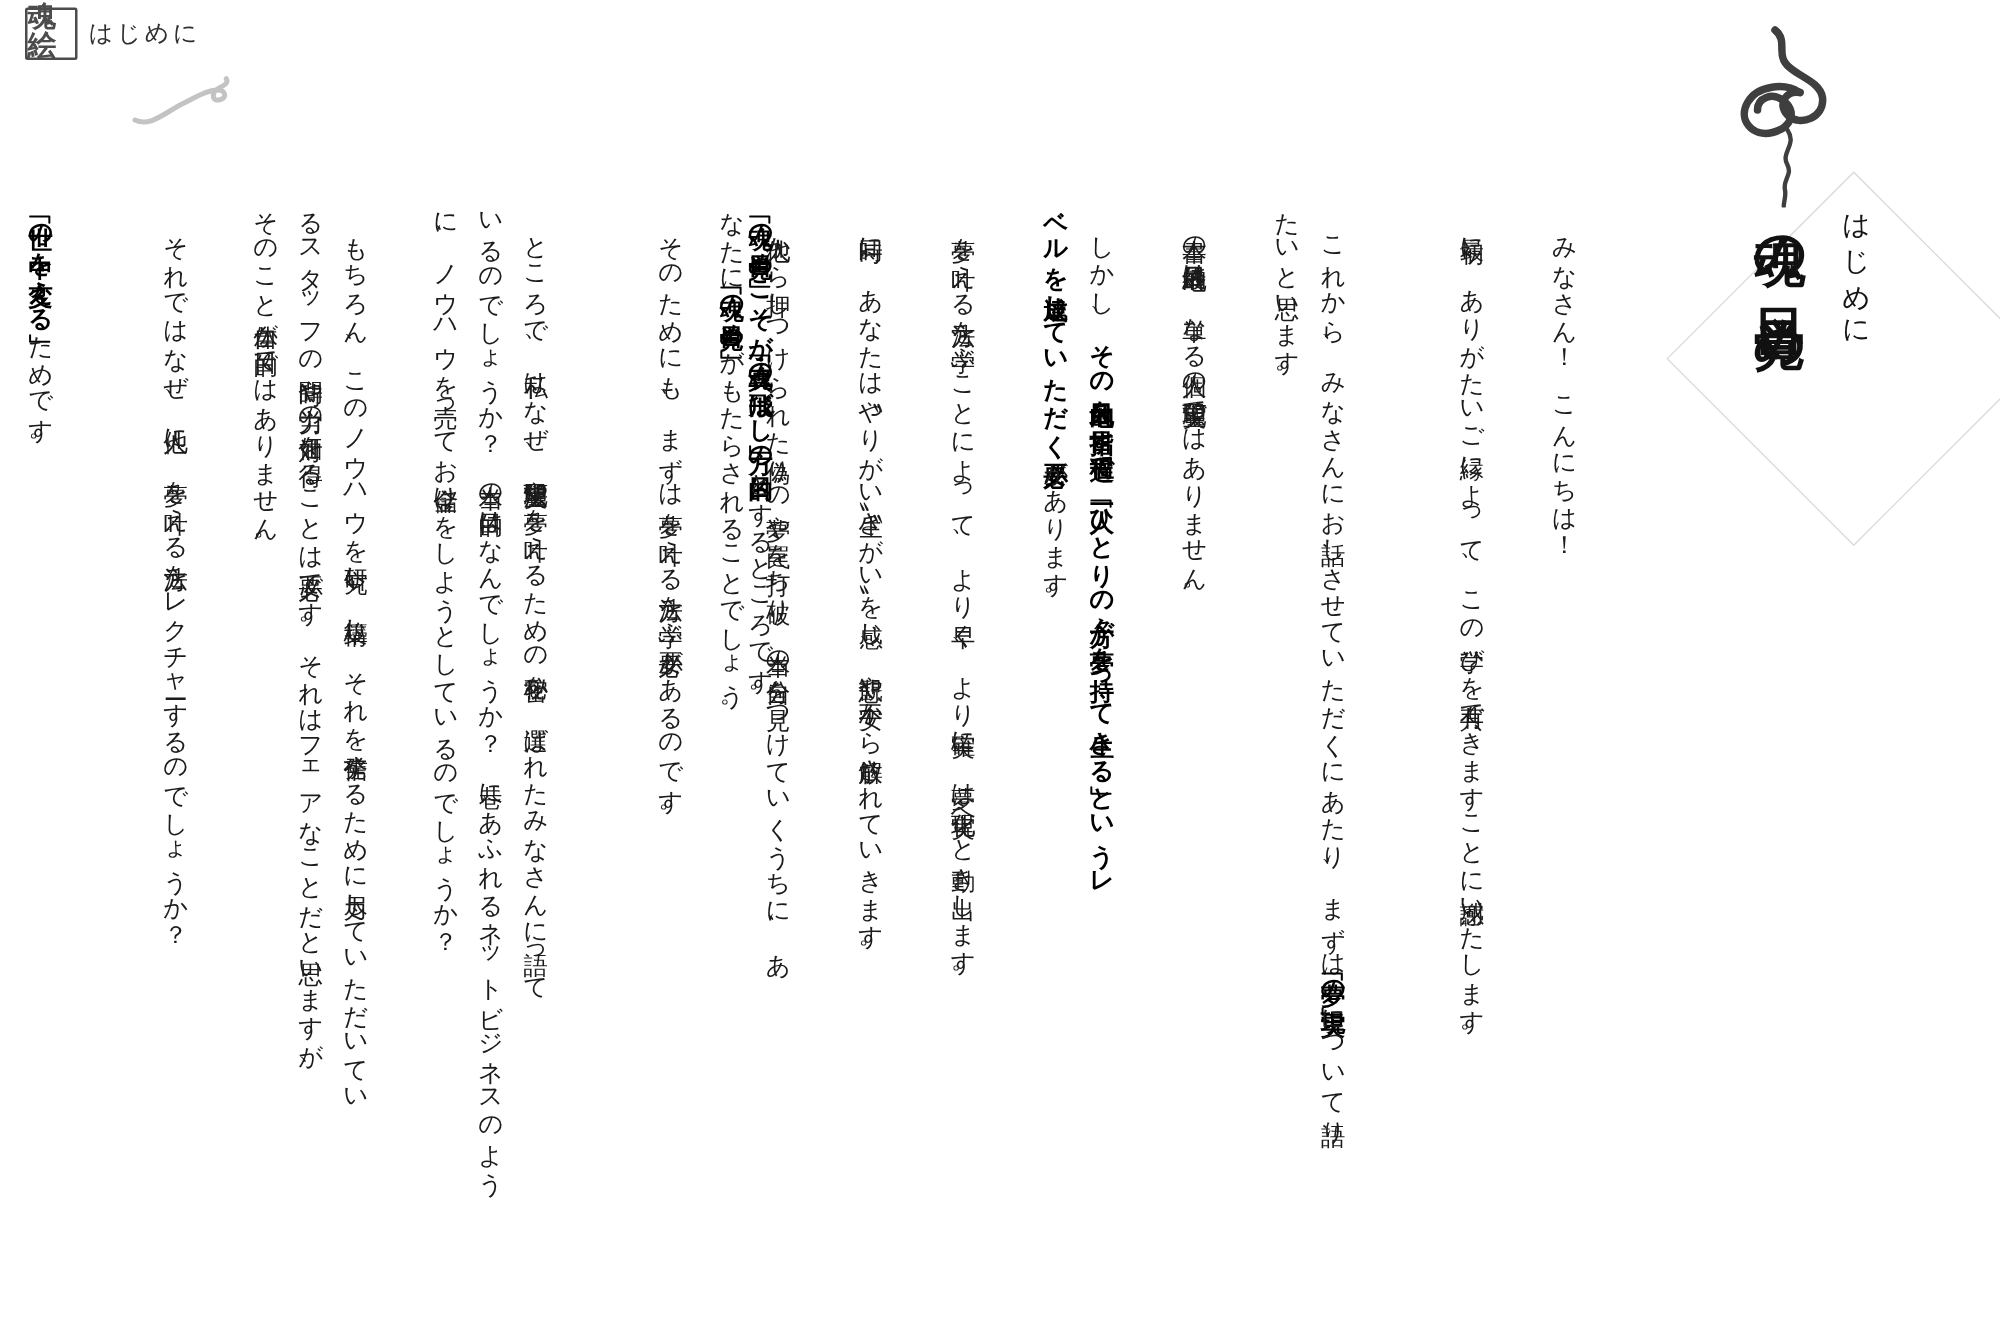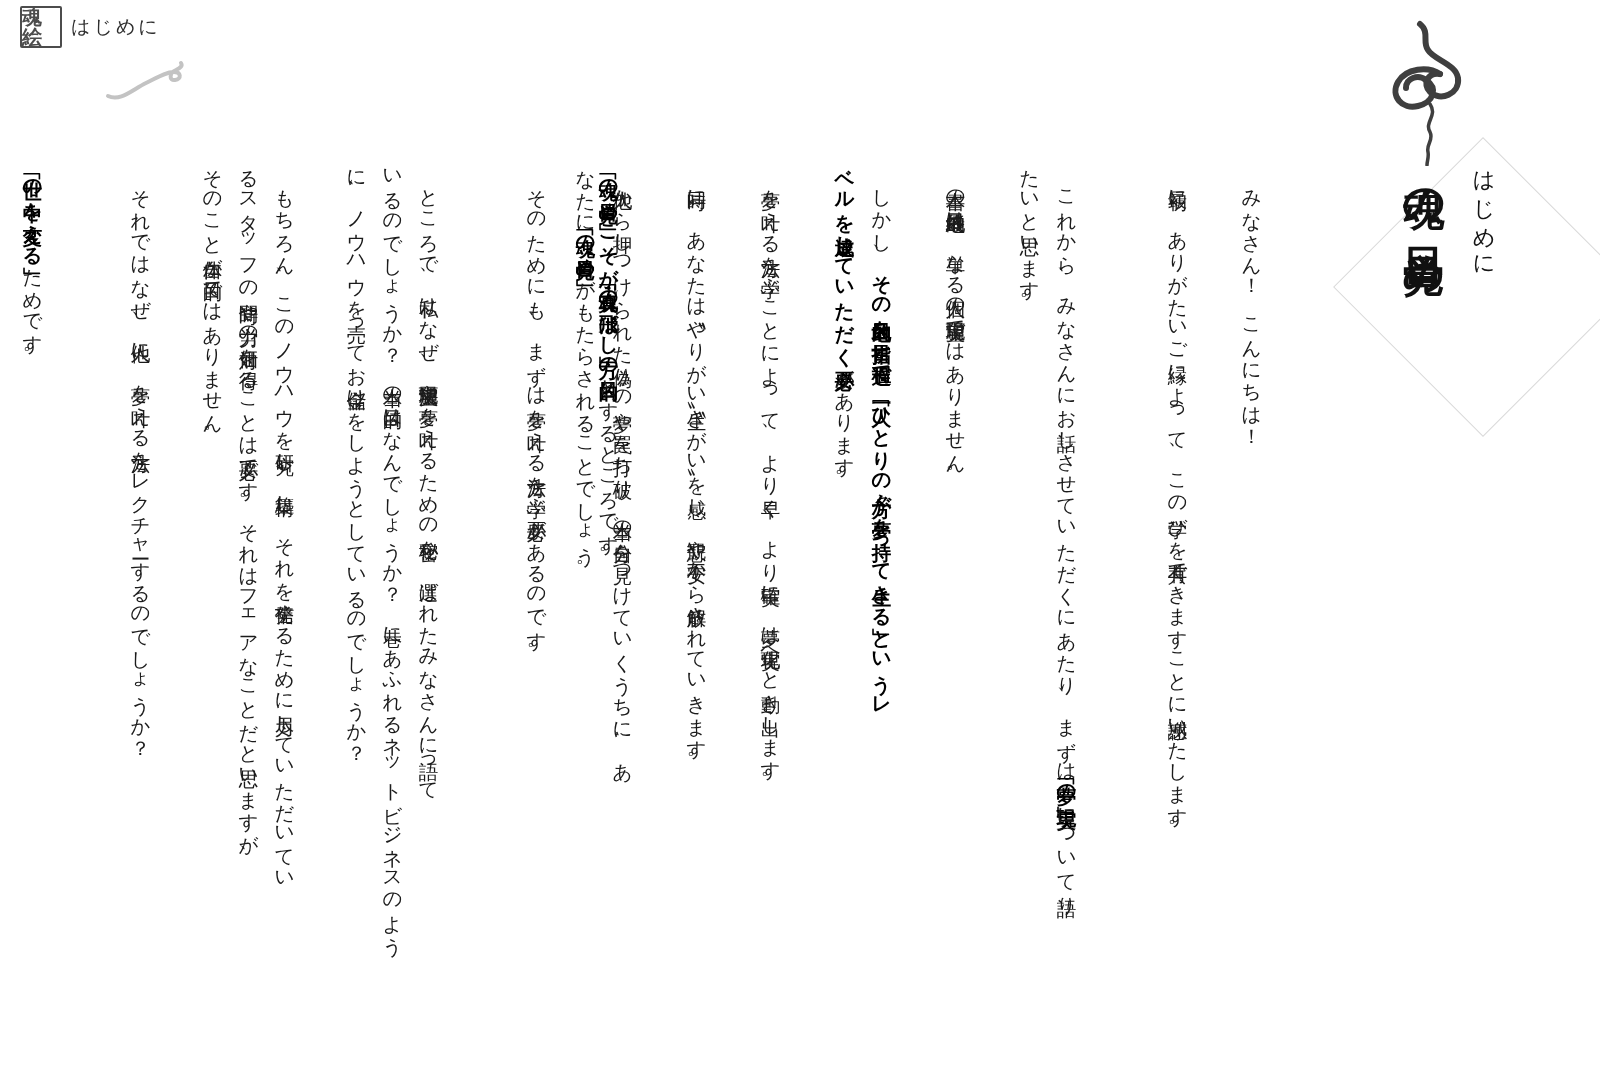--- a/index.html
+++ b/index.html
@@ -8,21 +8,21 @@
     font-family:"DejaVu Serif","Liberation Serif",serif;
     color:#1b1b1b;position:relative;
   }
   .page{position:absolute;width:1600px;height:1067px;top:0;left:0;}
 
   
   .seal{
     position:absolute;left:20px;top:6px;width:42px;height:42px;
     border:2px solid #4c4c4c;border-radius:2px;box-sizing:border-box;
     display:flex;align-items:center;justify-content:center;
-    font-size:20px;font-weight:bold;color:#4c4c4c;letter-spacing:0px;line-height:1;
+    font-size:23px;font-weight:bold;color:#4c4c4c;letter-spacing:0px;line-height:1;font-family:Liberation Mono, monospace;
   }
   .runhead{
     position:absolute;left:71px;top:14px;
     font-size:19px;letter-spacing:3px;color:#2e2e2e;
   }
   .squiggle{position:absolute;left:104px;top:50px;}
 
   
   .snake{position:absolute;left:1378px;top:16px;}
   .diamond{

